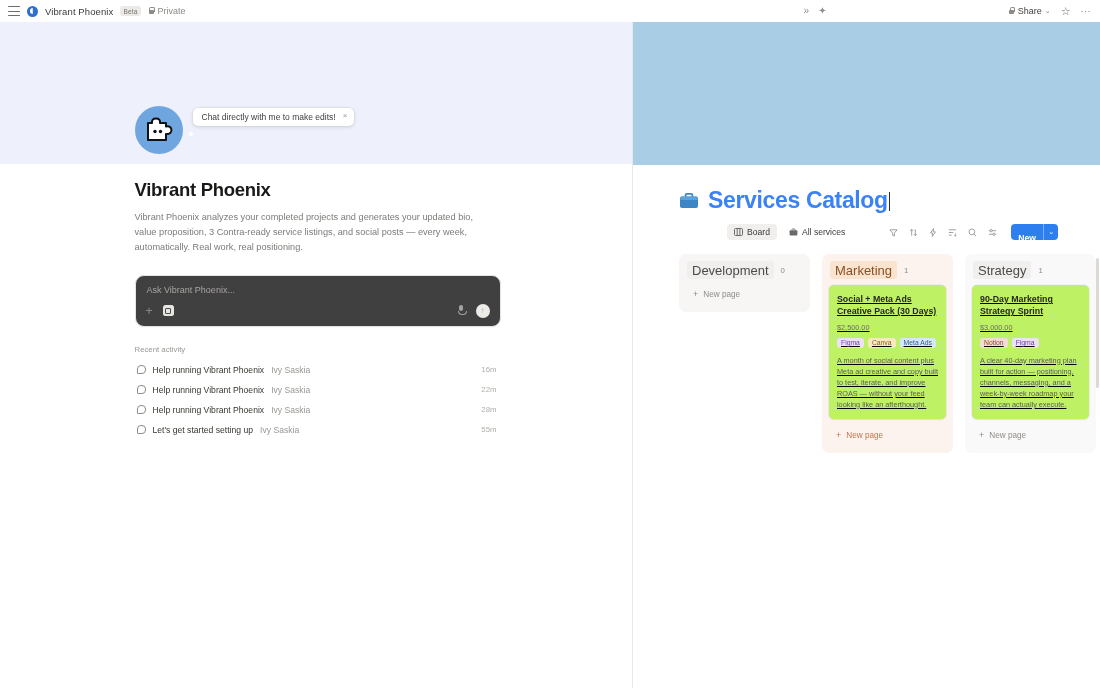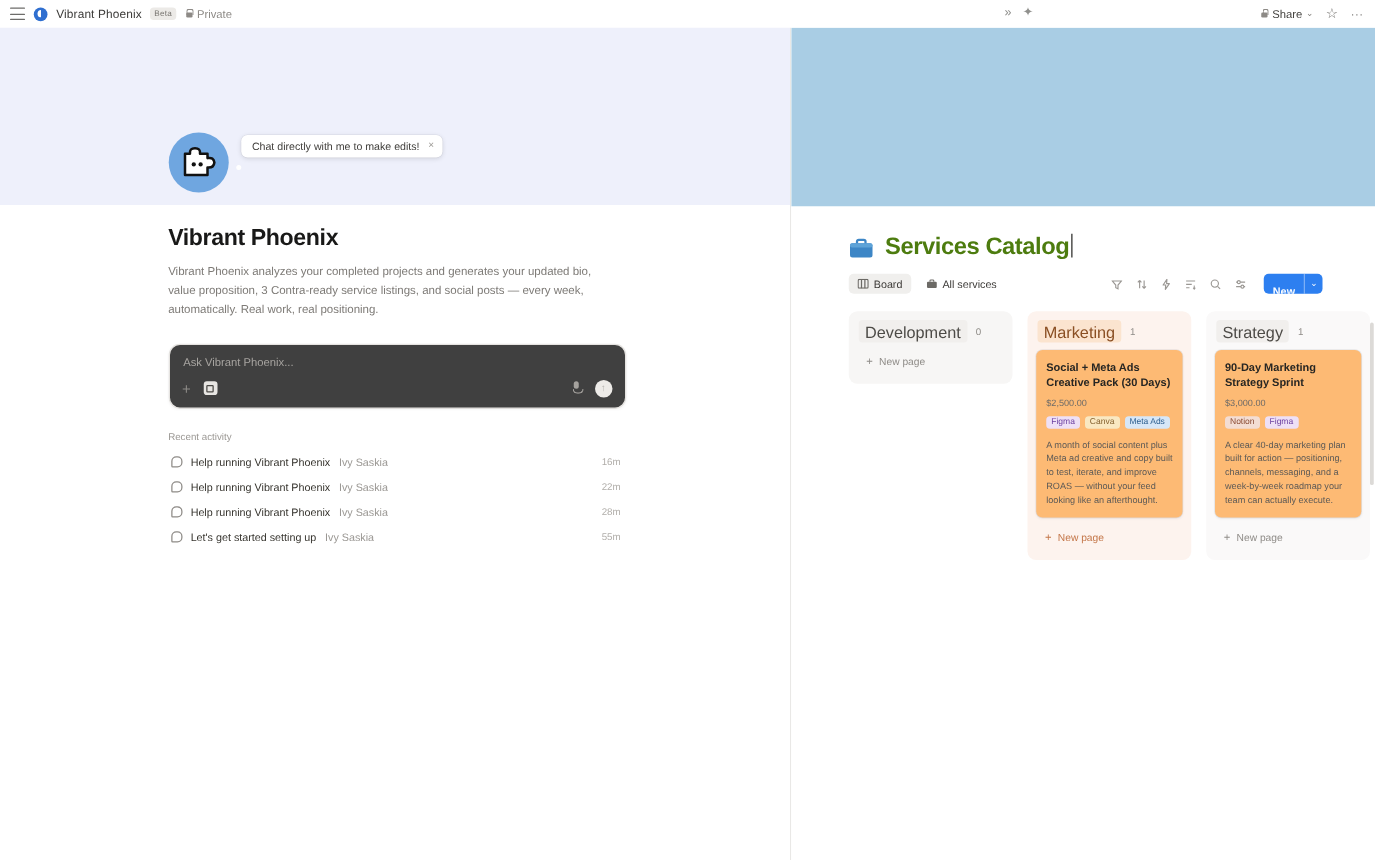--- a/index.html
+++ b/index.html
@@ -120,29 +120,29 @@
   .ri-time { margin-left: auto; color: #b0ada9; font-size: 7.8px; }
 
   
   .right { flex: 1; position: relative; background: #ffffff; overflow: hidden; }
   .right-cover { height: 143px; background: #a9cde4; }
   .right-inner { padding: 22px 0 0 46px; }
 
   .db-title { display: flex; align-items: center; gap: 9px; }
   .brief-ic { width: 20px; height: 17px; position: relative; flex: 0 0 auto; }
   .db-title-text {
-    font-size: 19px; font-weight: 700; color: #4d7c0f; letter-spacing: -.35px;
+    font-size: 23px; font-weight: 700; color: #3b82f6; letter-spacing: -.35px;
     position: relative; padding-right: 2px;
   }
   .caret { display:inline-block; width: 1px; height: 19px; background: #2d2c2a; vertical-align: -3px; margin-left: 1px; }
 
   .db-toolbar {
     display: flex; align-items: center; margin-top: 10px; padding-right: 42px;
   }
-  .tabs { display: flex; align-items: center; gap: 5px; }
+  .tabs { display: flex; align-items: center; gap: 5px; margin-left: 48px; }
   .tab {
     display: flex; align-items: center; gap: 4px;
     font-size: 8.6px; color: #3c3a37; padding: 3px 7px; border-radius: 4px; cursor: pointer;
   }
   .tab.active { background: #f0efed; }
   .tab .tico { color: #6c6a66; display: flex; align-items: center; }
   .tools { margin-left: auto; display: flex; align-items: center; gap: 11px; }
   .tool-ic { color: #9a9793; cursor: pointer; display: flex; align-items: center; }
   .new-btn {
     display: flex; align-items: center; background: #2d7ff0; border-radius: 4px;
@@ -153,23 +153,24 @@
   .new-btn .chev { color: #fff; font-size: 7px; padding: 0 4px; }
 
   
   .board { display: flex; gap: 12px; margin-top: 14px; padding-right: 4px; align-items: flex-start; }
   .col { width: 143px; border-radius: 7px; padding: 7px 7px 8px 7px; }
   .col-head { display: flex; align-items: center; gap: 7px; padding: 0 2px 6px 1px; }
   .col-chip { font-size: 13px; padding: 1.5px 5px; border-radius: 3px; font-weight: 400; }
   .col-count { font-size: 7.8px; color: #8e8b87; }
 
   .card {
-    background: #fdba74; border-radius: 5px; padding: 8px 8px 9px 8px;
+    background: #bef264; border-radius: 5px; padding: 8px 8px 9px 8px;
     box-shadow: 0 0 0 .6px rgba(15,15,15,.075), 0 1px 2px rgba(15,15,15,.06);
     margin-bottom: 7px;
+    text-decoration: underline;
   }
   .card-title { font-size: 8.8px; font-weight: 600; color: #272623; line-height: 1.4; }
   .card-price { font-size: 7.3px; color: #6e6b67; margin-top: 5px; }
   .tag-row { display: flex; flex-wrap: wrap; gap: 4px; margin-top: 6px; }
   .tag { font-size: 6.8px; padding: 1.5px 4px; border-radius: 3px; }
   .card-desc { font-size: 7.3px; line-height: 1.52; color: #5d5a56; margin-top: 7px; }
 
   .new-page {
     display: flex; align-items: center; gap: 5px;
     font-size: 8.2px; padding: 5px 7px; border-radius: 4px; cursor: pointer;

